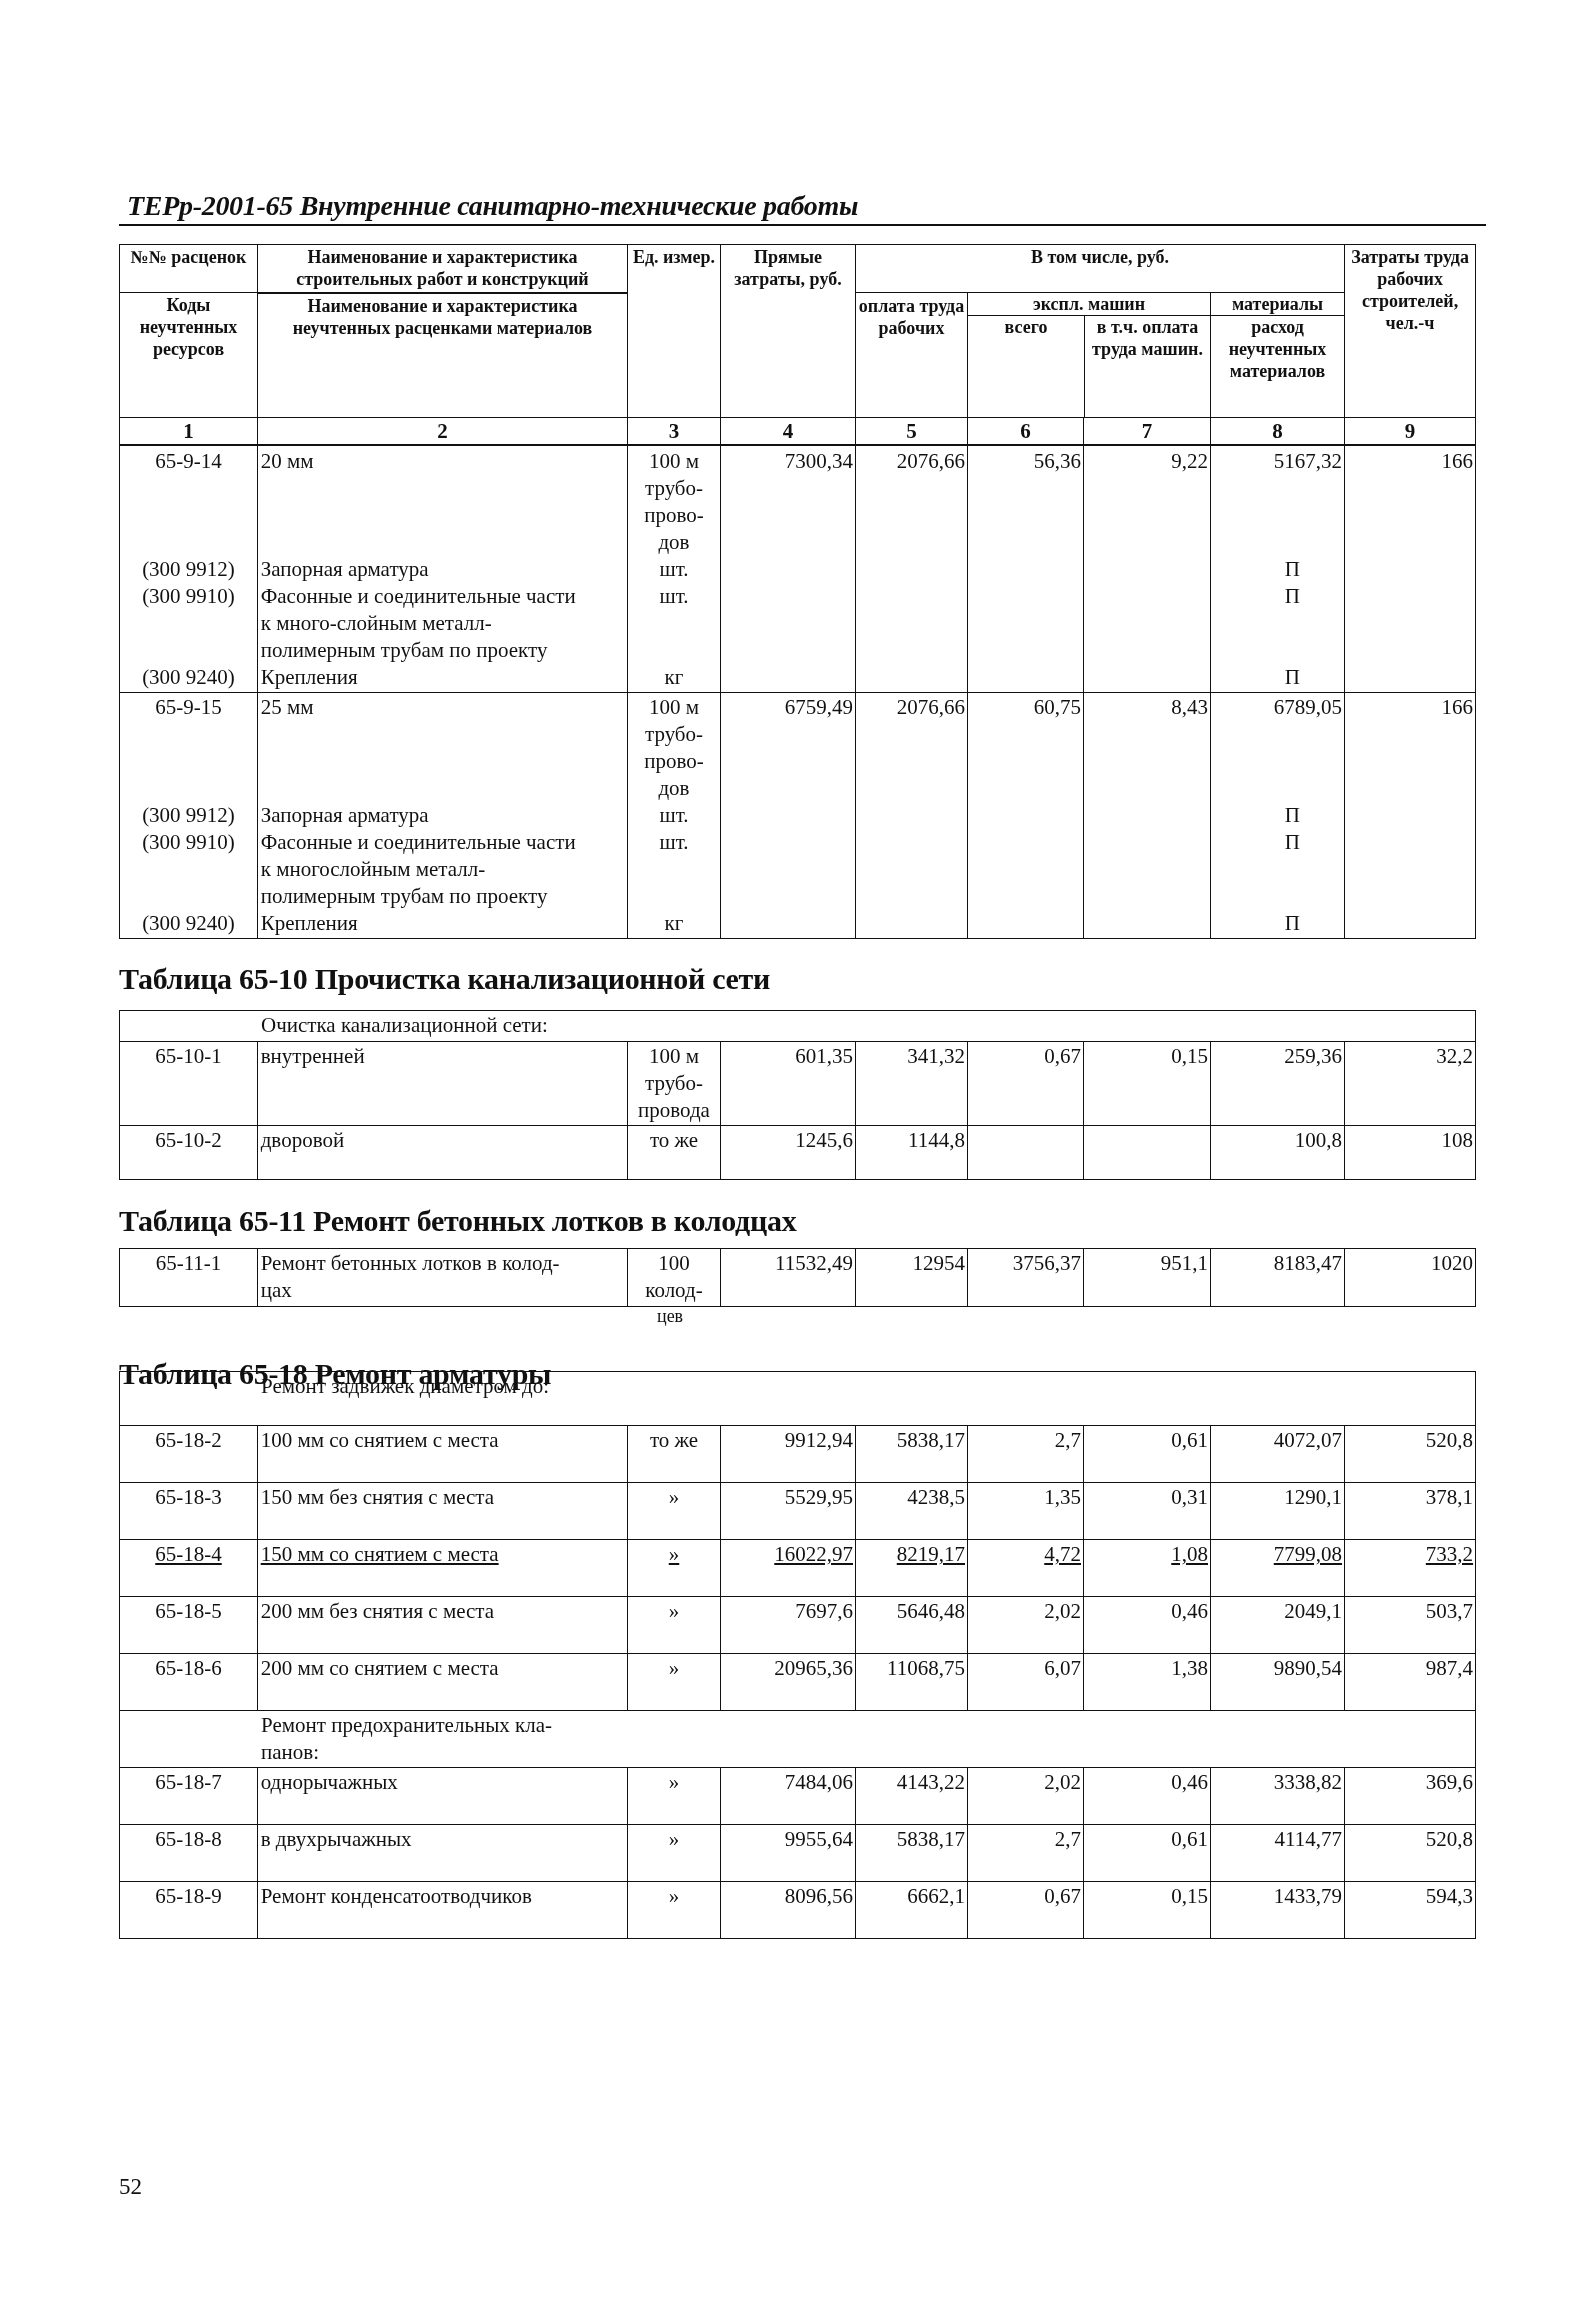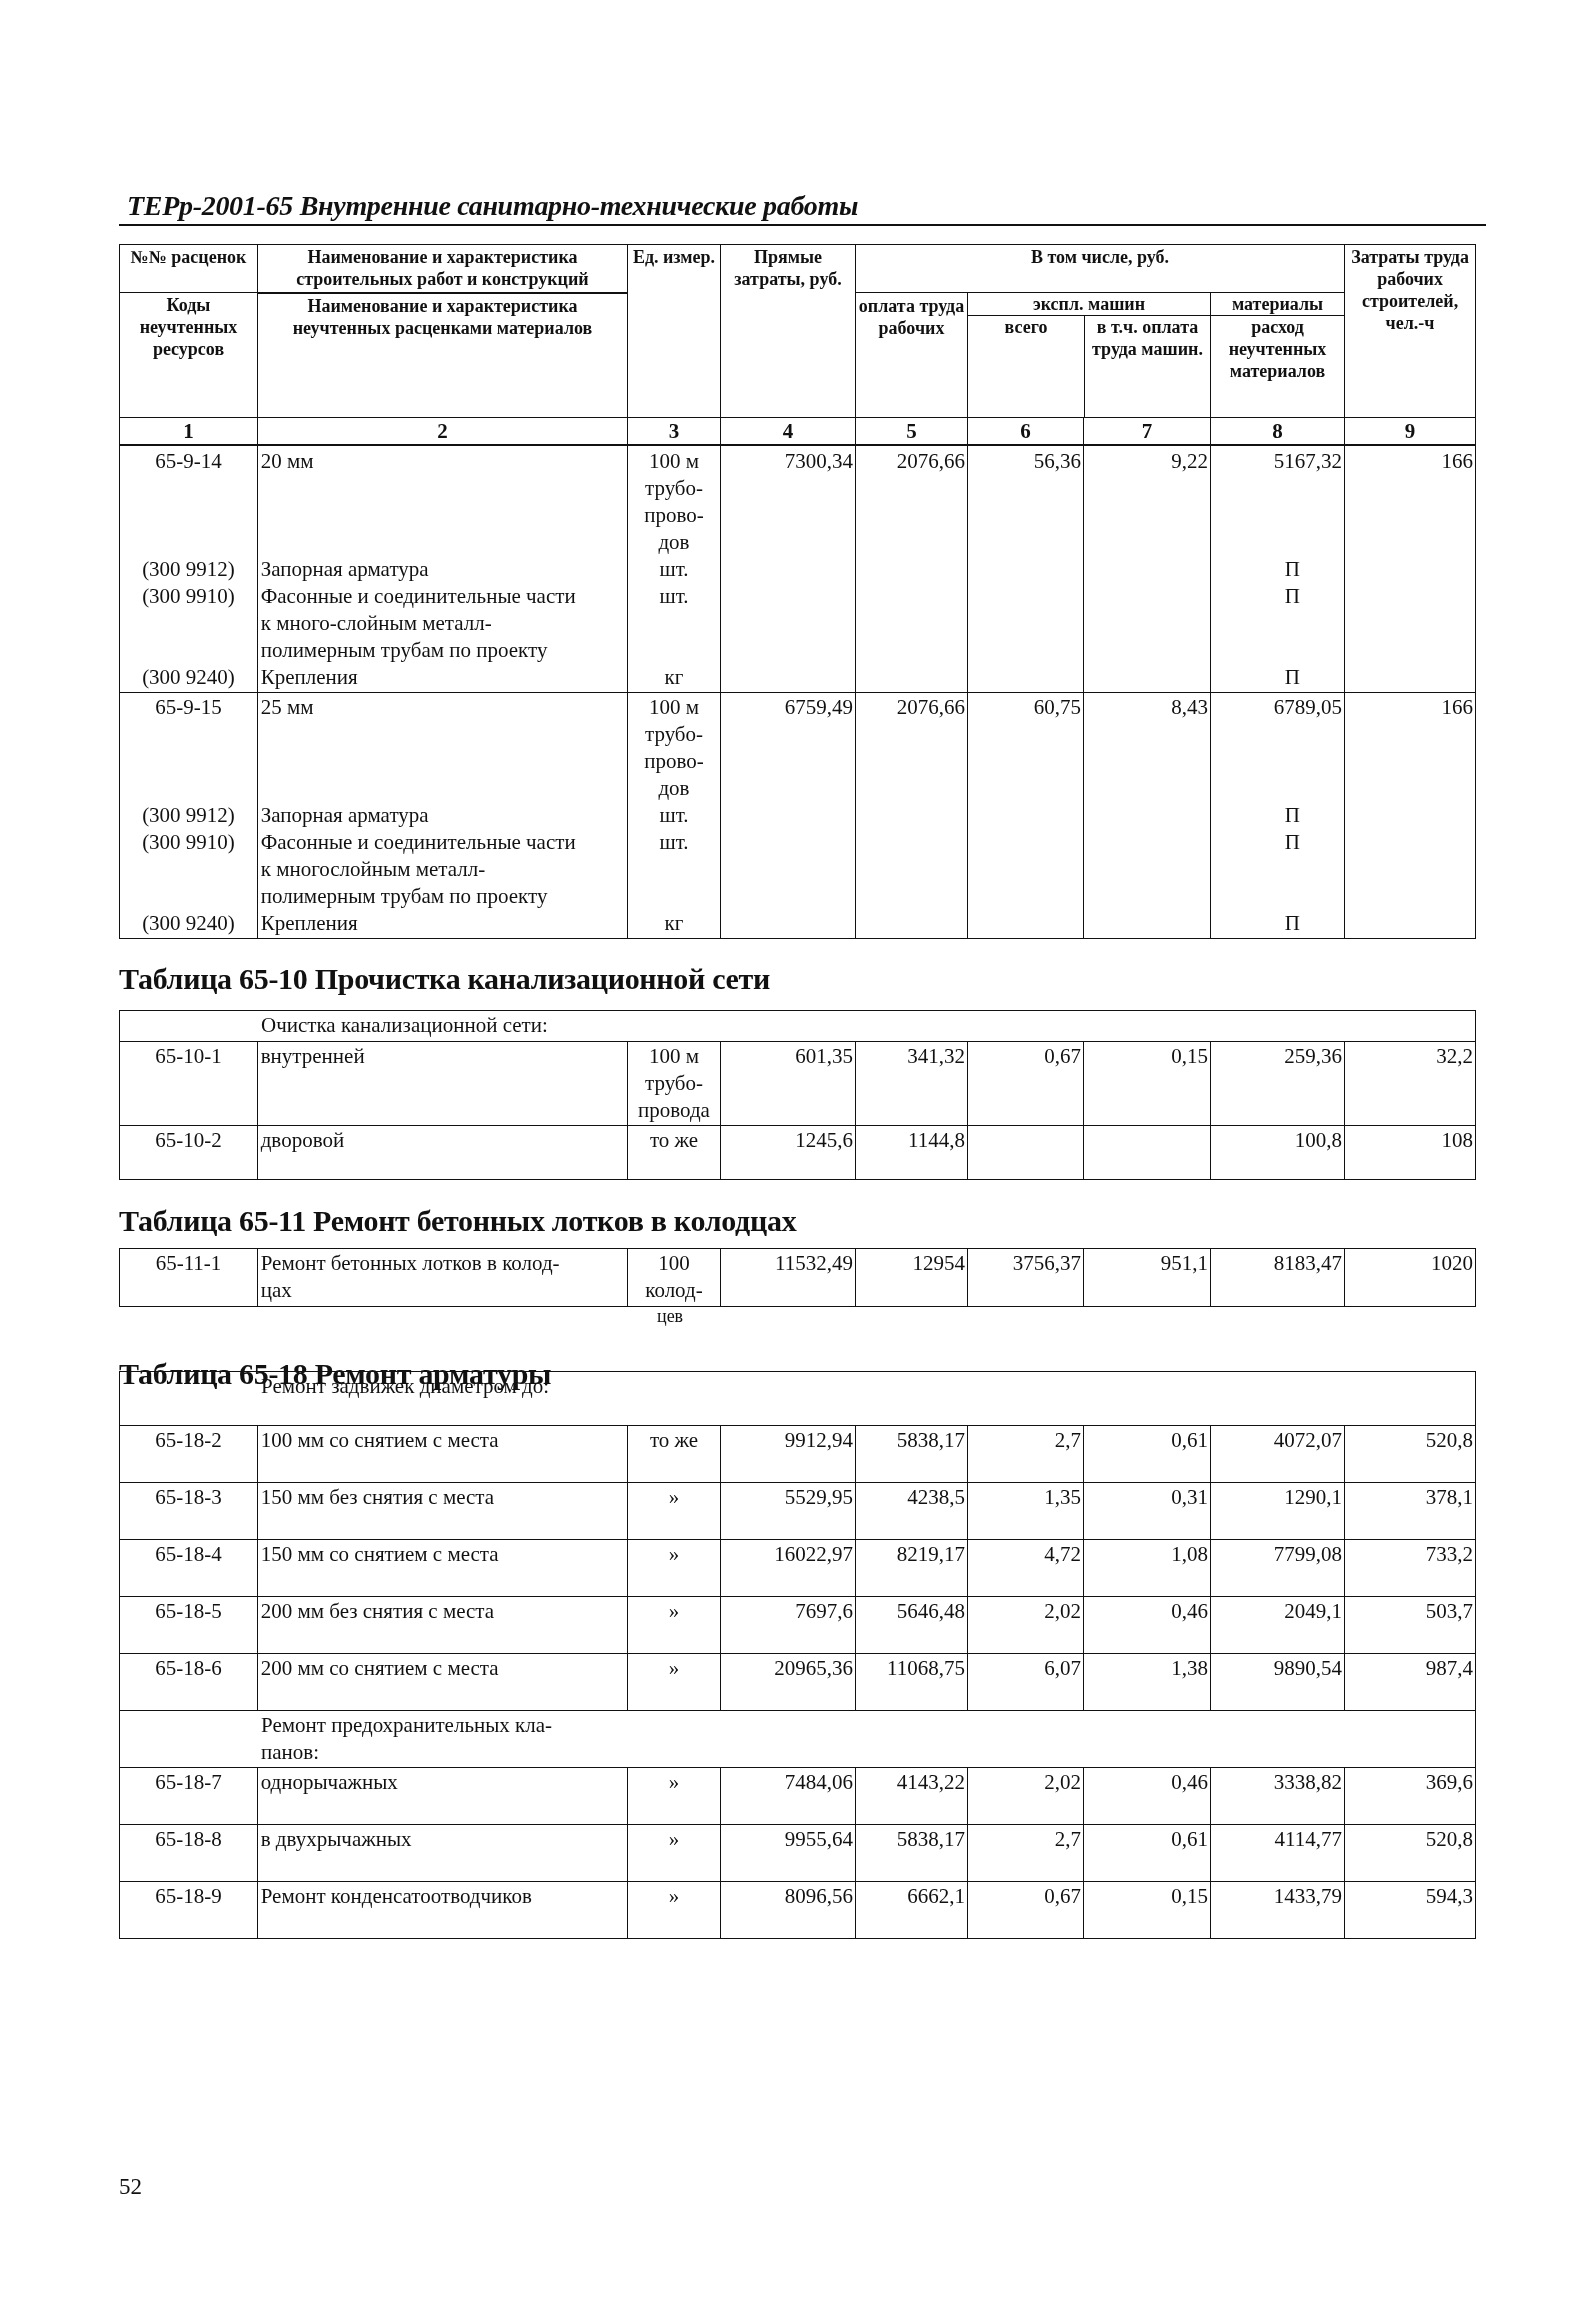--- a/index.html
+++ b/index.html
@@ -308,21 +308,21 @@
     <td>150 мм без снятия с места</td>
     <td class="ctr">»</td>
     <td class="num">5529,95</td>
     <td class="num">4238,5</td>
     <td class="num">1,35</td>
     <td class="num">0,31</td>
     <td class="num">1290,1</td>
     <td class="num">378,1</td>
   </tr>
 
-  <tr style="height:57px;">
+  <tr style="height:57px;text-decoration:underline;">
     <td class="code">65-18-4</td>
     <td>150 мм со снятием с места</td>
     <td class="ctr">»</td>
     <td class="num">16022,97</td>
     <td class="num">8219,17</td>
     <td class="num">4,72</td>
     <td class="num">1,08</td>
     <td class="num">7799,08</td>
     <td class="num">733,2</td>
   </tr>

